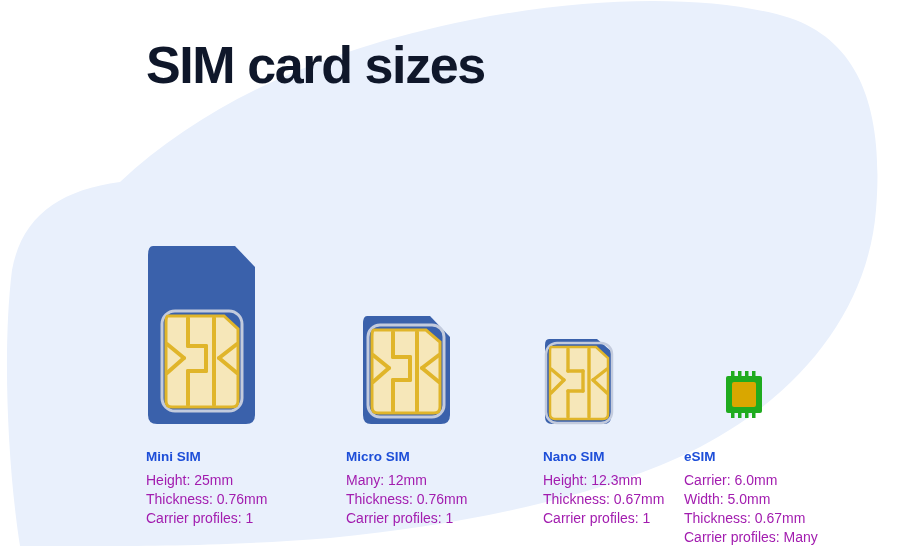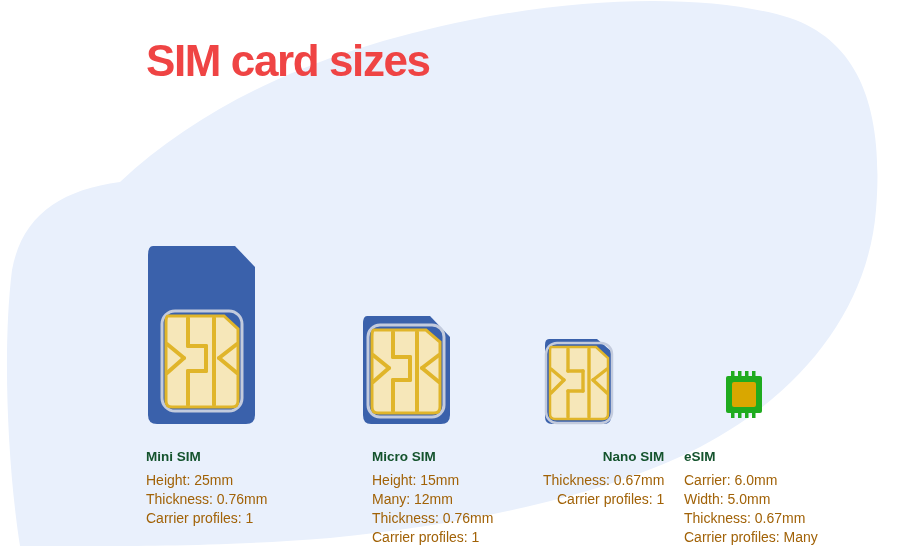--- a/index.html
+++ b/index.html
@@ -22,49 +22,49 @@
   #blob-layer {
     position: absolute;
     inset: 0;
     width: 918px;
     height: 546px;
   }
   #title {
     position: absolute;
     left: 146px;
     top: 37px;
-    font-size: 44px;
+    font-size: 52px;
     font-weight: bold;
     letter-spacing: -1.4px;
-    color: #ef4444;
+    color: #0f172a;
     white-space: nowrap;
     line-height: 1.1;
   }
   #cards {
     position: absolute;
     left: 0;
     top: 0;
     width: 918px;
     height: 546px;
   }
   .col {
     position: absolute;
     top: 450px;
   }
   .col-title {
     font-size: 13.5px;
     font-weight: bold;
-    color: #14532d;
+    color: #1d4ed8;
     line-height: 1;
     margin-bottom: 7px;
     white-space: nowrap;
   }
   .spec {
     font-size: 14px;
-    color: #a16207;
+    color: #a21caf;
     line-height: 19px;
     white-space: nowrap;
   }
   .art {
     position: absolute;
   }
 </style>
 </head>
 <body>
 
@@ -164,30 +164,30 @@
 
   </div>
 
   <div class="col" style="left:146px;">
     <div class="col-title">Mini SIM</div>
     <div class="spec">Height: 25mm</div>
     <div class="spec">Thickness: 0.76mm</div>
     <div class="spec">Carrier profiles: 1</div>
   </div>
 
-  <div class="col" style="left:372px;">
+  <div class="col" style="left:346px;">
     <div class="col-title">Micro SIM</div>
-    <div class="spec">Height: 15mm</div>
     <div class="spec">Many: 12mm</div>
     <div class="spec">Thickness: 0.76mm</div>
     <div class="spec">Carrier profiles: 1</div>
   </div>
 
-  <div class="col" style="left:543px;text-align:right;">
+  <div class="col" style="left:543px;">
     <div class="col-title">Nano SIM</div>
+    <div class="spec">Height: 12.3mm</div>
     <div class="spec">Thickness: 0.67mm</div>
     <div class="spec">Carrier profiles: 1</div>
   </div>
 
   <div class="col" style="left:684px;">
     <div class="col-title">eSIM</div>
     <div class="spec">Carrier: 6.0mm</div>
     <div class="spec">Width: 5.0mm</div>
     <div class="spec">Thickness: 0.67mm</div>
     <div class="spec">Carrier profiles: Many</div>

